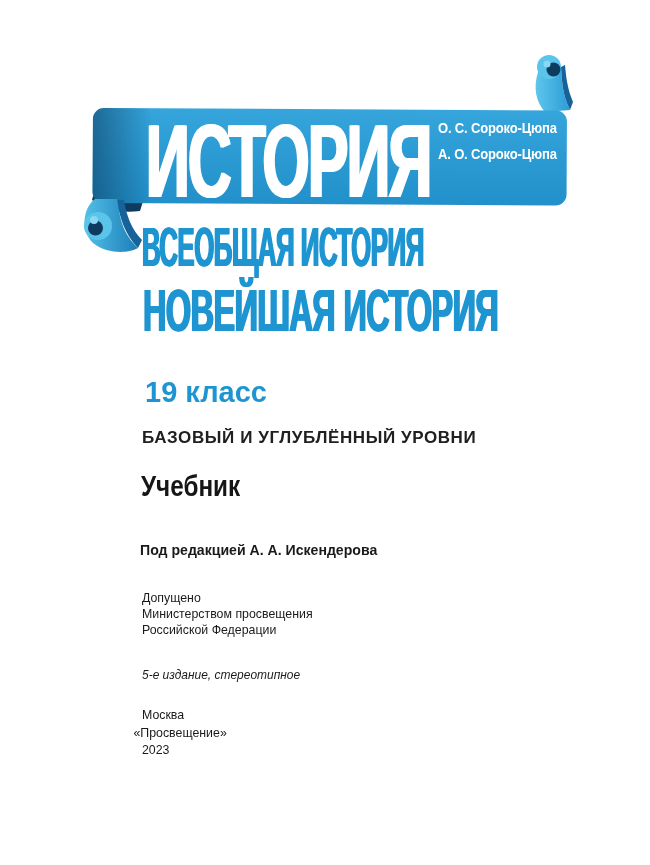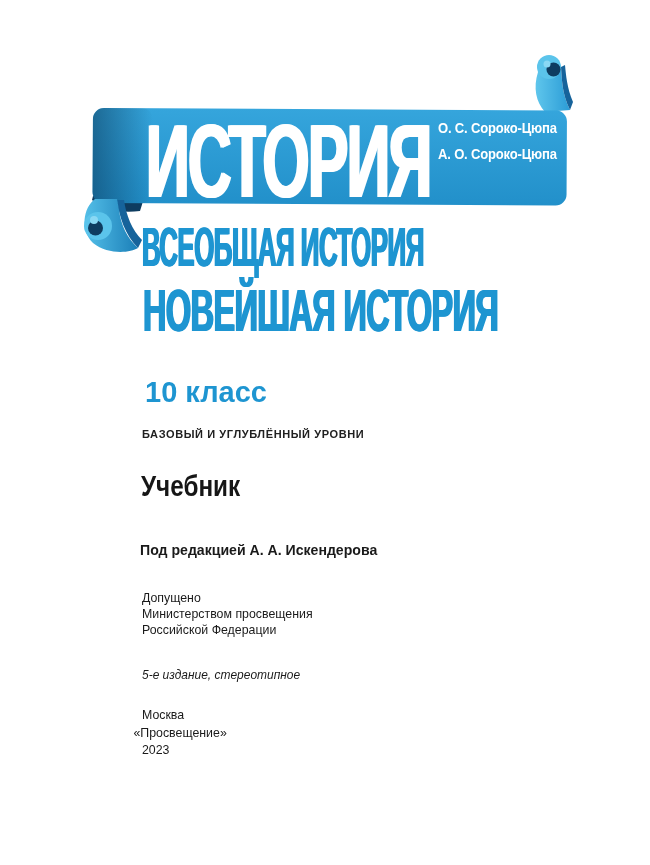--- a/index.html
+++ b/index.html
@@ -19,21 +19,21 @@
     left:438px;top:115px;font-size:14.5px;line-height:26px;font-weight:bold;color:#ffffff;
     letter-spacing:-0.2px;transform:scaleX(0.9);transform-origin:left top;
   }
   .series-line{
     color:#1e95d1;font-weight:bold;line-height:1;transform-origin:left top;
     text-shadow:1.5px 0 0 currentColor,-1.5px 0 0 currentColor;letter-spacing:-1px;
   }
   #series-line-1{left:142px;top:220px;font-size:55px;transform:scaleX(0.47);}
   #series-line-2{left:143px;top:282px;font-size:59px;transform:scaleX(0.55);}
   #grade{left:145px;top:378px;font-size:29px;line-height:1;font-weight:bold;color:#1e95d1;}
-  #levels{left:142px;top:428px;font-size:11px;line-height:1.2;font-weight:bold;color:#202020;letter-spacing:0.6px;}
+  #levels{left:142px;top:428px;font-size:17px;line-height:1.2;font-weight:bold;color:#202020;letter-spacing:0.6px;}
   #book-type{left:141px;top:471px;font-size:30px;line-height:1;font-weight:bold;color:#161616;
     transform:scaleX(0.81);transform-origin:left top;}
   #editor{left:140px;top:541px;font-size:15px;line-height:1.2;font-weight:bold;color:#1a1a1a;
     transform:scaleX(0.94);transform-origin:left top;}
   #approval{left:142px;top:590px;font-size:13px;line-height:16px;color:#1a1a1a;
     transform:scaleX(0.95);transform-origin:left top;}
   #edition{left:142px;top:667px;font-size:13px;line-height:1.2;font-style:italic;color:#1a1a1a;
     transform:scaleX(0.92);transform-origin:left top;}
   #imprint{left:142px;top:706px;font-size:13px;line-height:17.6px;color:#1a1a1a;
     transform:scaleX(0.95);transform-origin:left top;}
@@ -88,21 +88,21 @@
 
 <div class="abs" id="book-title">ИСТОРИЯ</div>
 <div class="abs" id="authors">
   <div>О. С. Сороко-Цюпа</div>
   <div>А. О. Сороко-Цюпа</div>
 </div>
 
 <div class="abs series-line" id="series-line-1">ВСЕОБЩАЯ ИСТОРИЯ</div>
 <div class="abs series-line" id="series-line-2">НОВЕЙШАЯ ИСТОРИЯ</div>
 
-<div class="abs" id="grade">10 класс</div>
+<div class="abs" id="grade">19 класс</div>
 <div class="abs" id="levels">БАЗОВЫЙ И УГЛУБЛЁННЫЙ УРОВНИ</div>
 <div class="abs" id="book-type">Учебник</div>
 
 <div class="abs" id="editor">Под редакцией А. А. Искендерова</div>
 
 <div class="abs" id="approval">
   <div>Допущено</div>
   <div>Министерством просвещения</div>
   <div>Российской Федерации</div>
 </div>

